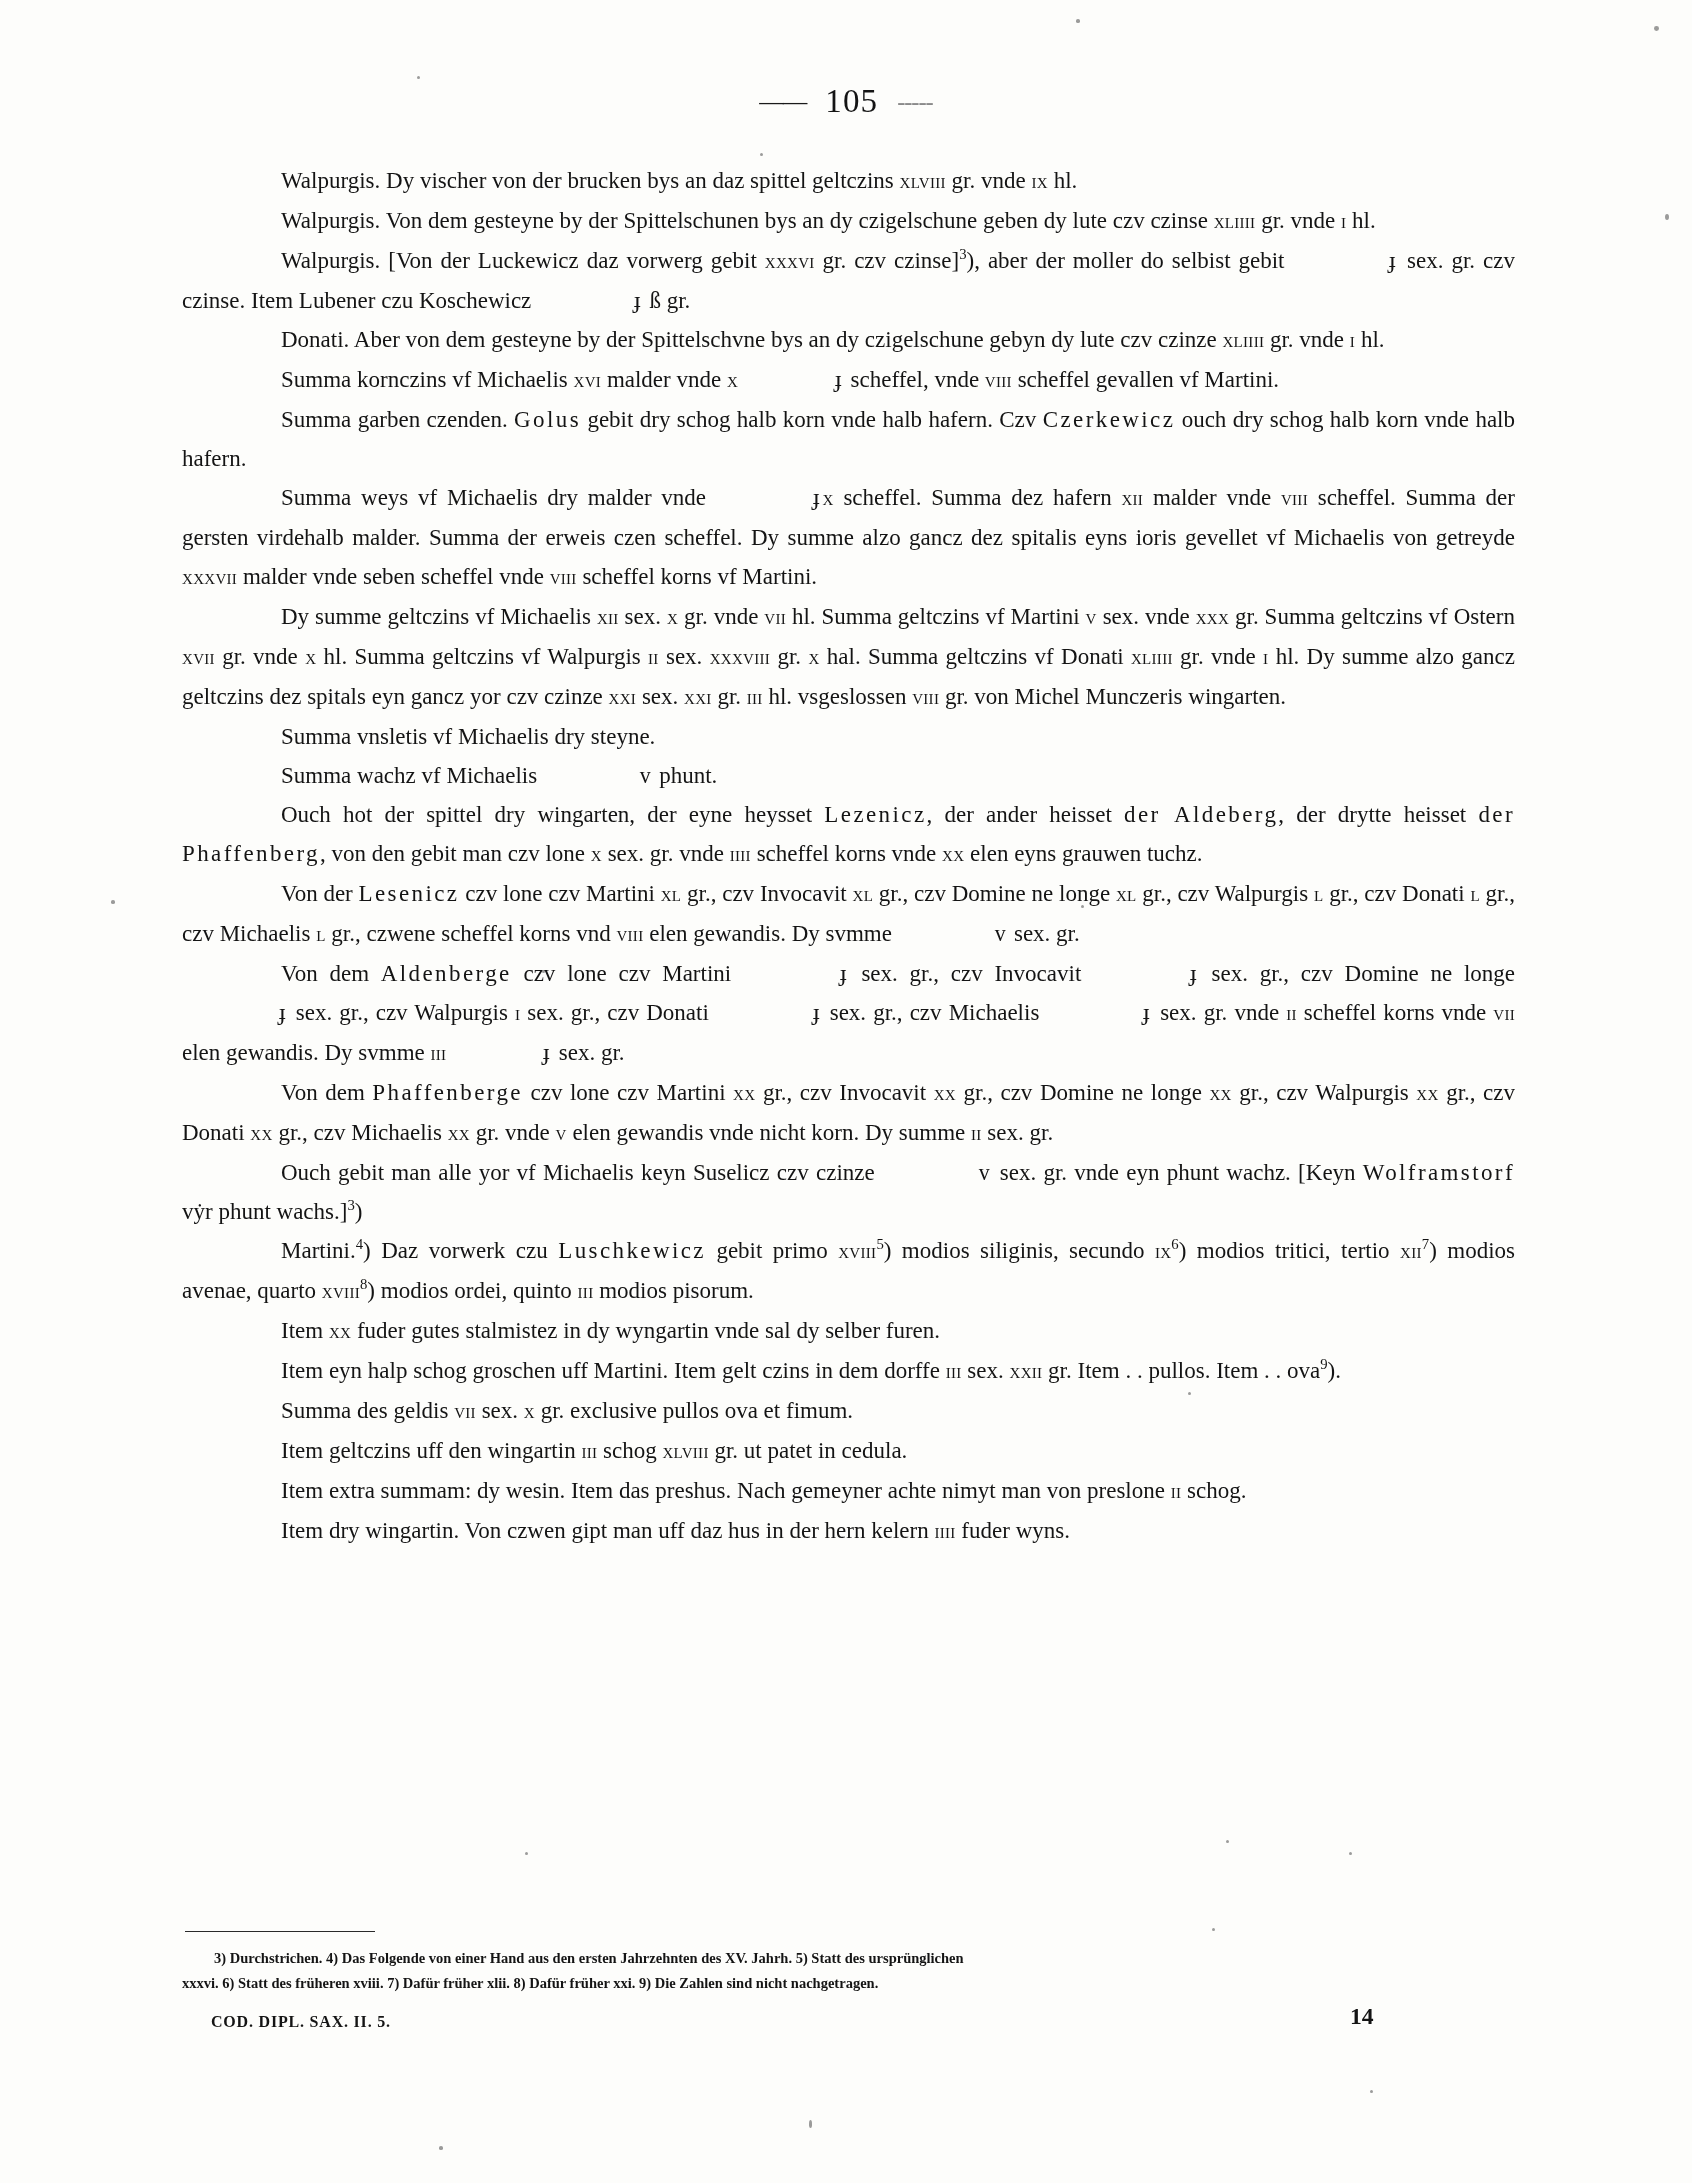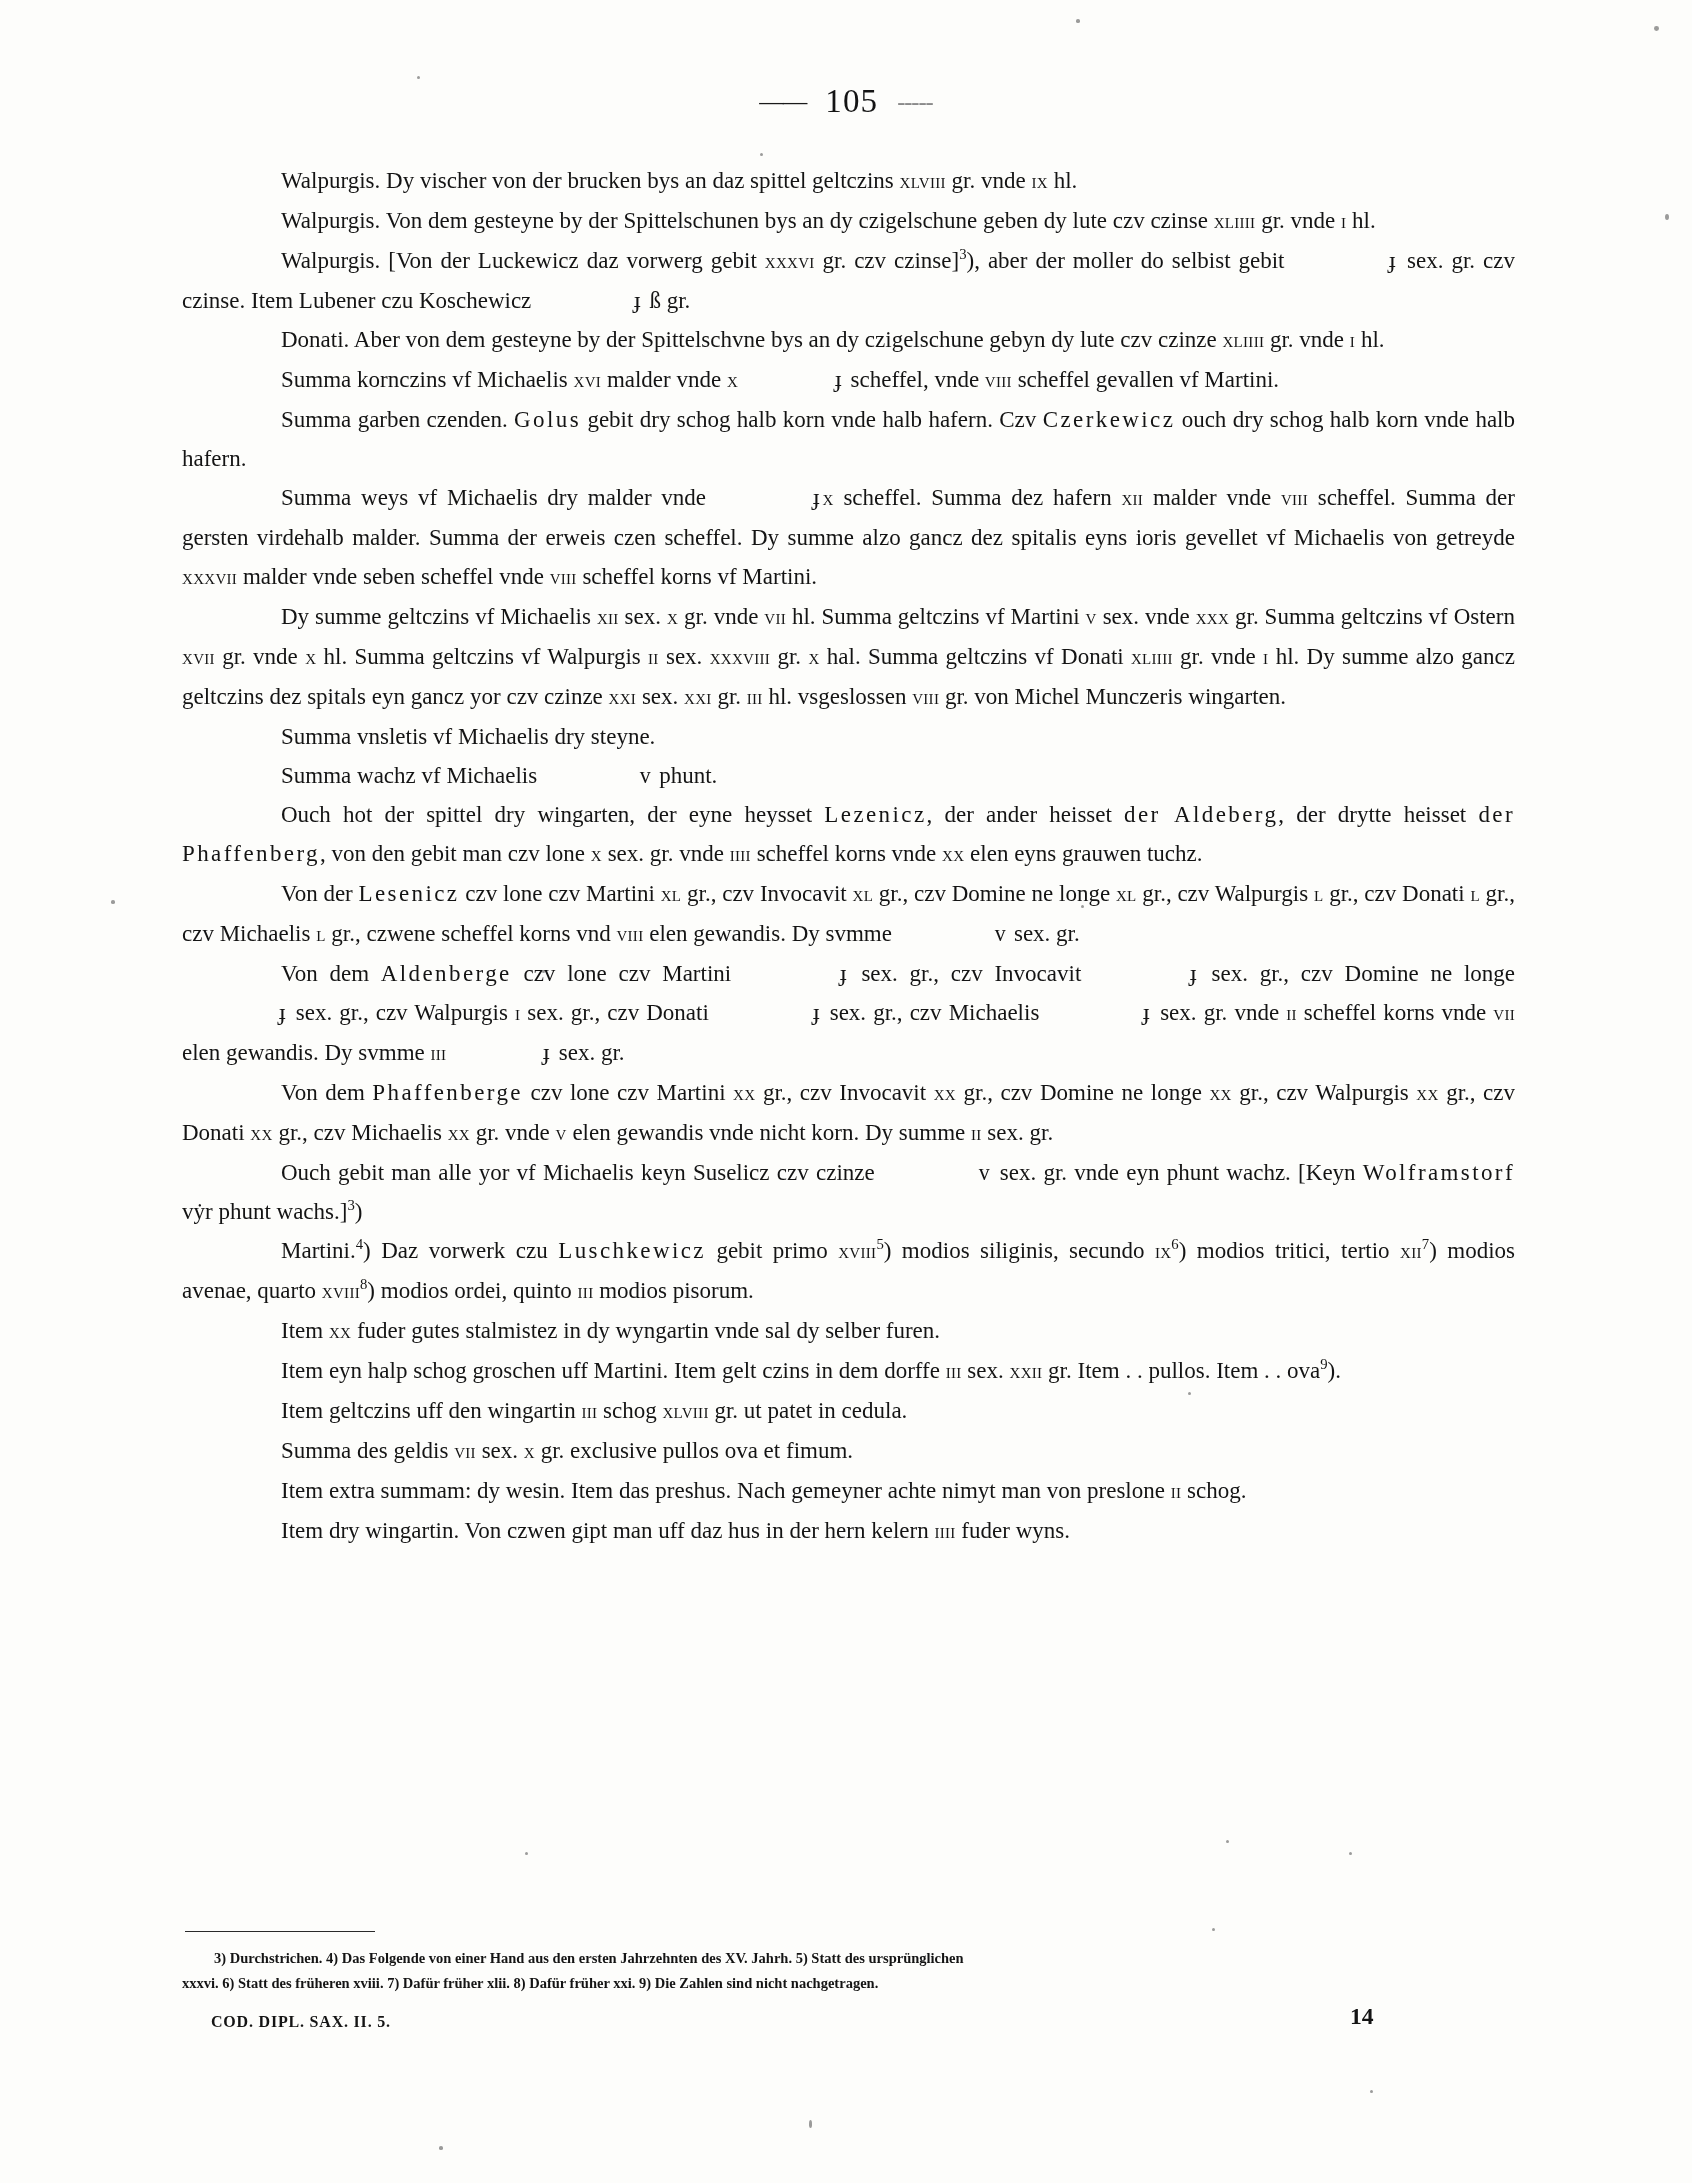--- a/index.html
+++ b/index.html
@@ -208,25 +208,25 @@
 
     <p>
       Item <span class="rn">xx</span> fuder gutes stalmistez in dy wyngartin vnde sal dy selber furen.
     </p>
 
     <p>
       Item eyn halp schog groschen uff Martini. Item gelt czins in dem dorffe <span class="rn">iii</span> sex. <span class="rn">xxii</span> gr. Item . . pullos. Item . . ova<span class="fn">9</span>).
     </p>
 
     <p>
+      Summa des geldis <span class="rn">vii</span> sex. <span class="rn">x</span> gr. exclusive pullos ova et fimum.
+    </p>
+
+    <p>
       Item geltczins uff den wingartin <span class="rn">iii</span> schog <span class="rn">xlviii</span> gr. ut patet in cedula.
-    </p>
-
-    <p>
-      Summa des geldis <span class="rn">vii</span> sex. <span class="rn">x</span> gr. exclusive pullos ova et fimum.
     </p>
 
     <p>
       Item extra summam: dy wesin. Item das preshus. Nach gemeyner achte nimyt man von preslone <span class="rn">ii</span> schog.
     </p>
 
     <p>
       Item dry wingartin. Von czwen gipt man uff daz hus in der&nbsp;hern kelern <span class="rn">iiii</span> fuder wyns.
     </p>
 

